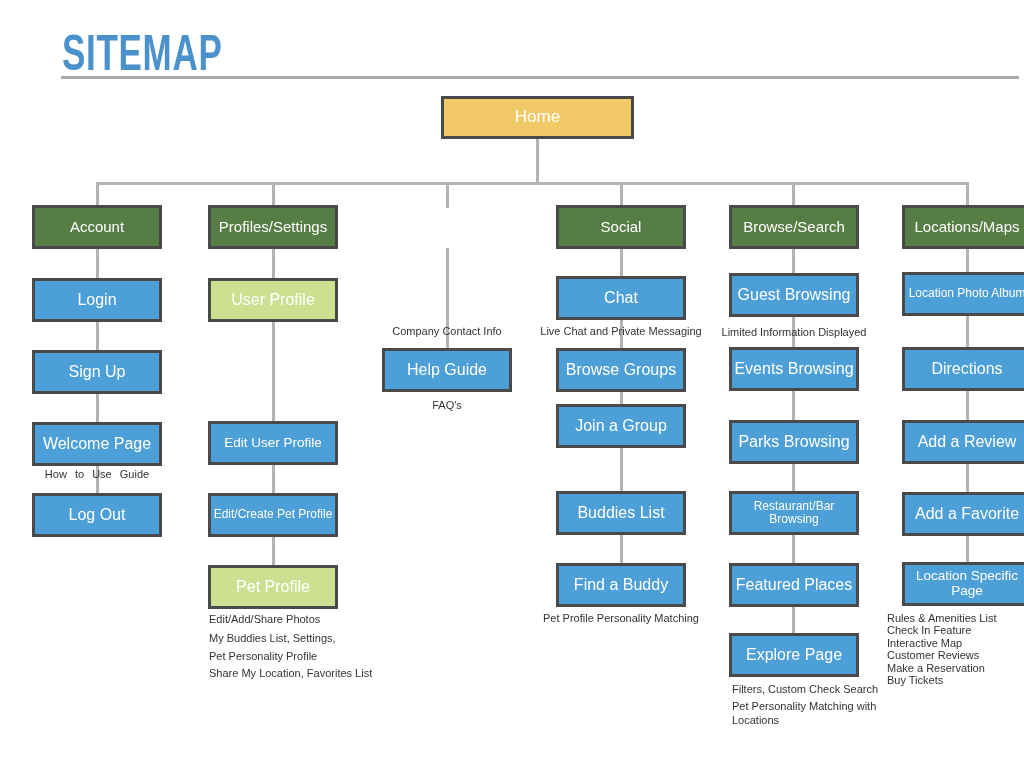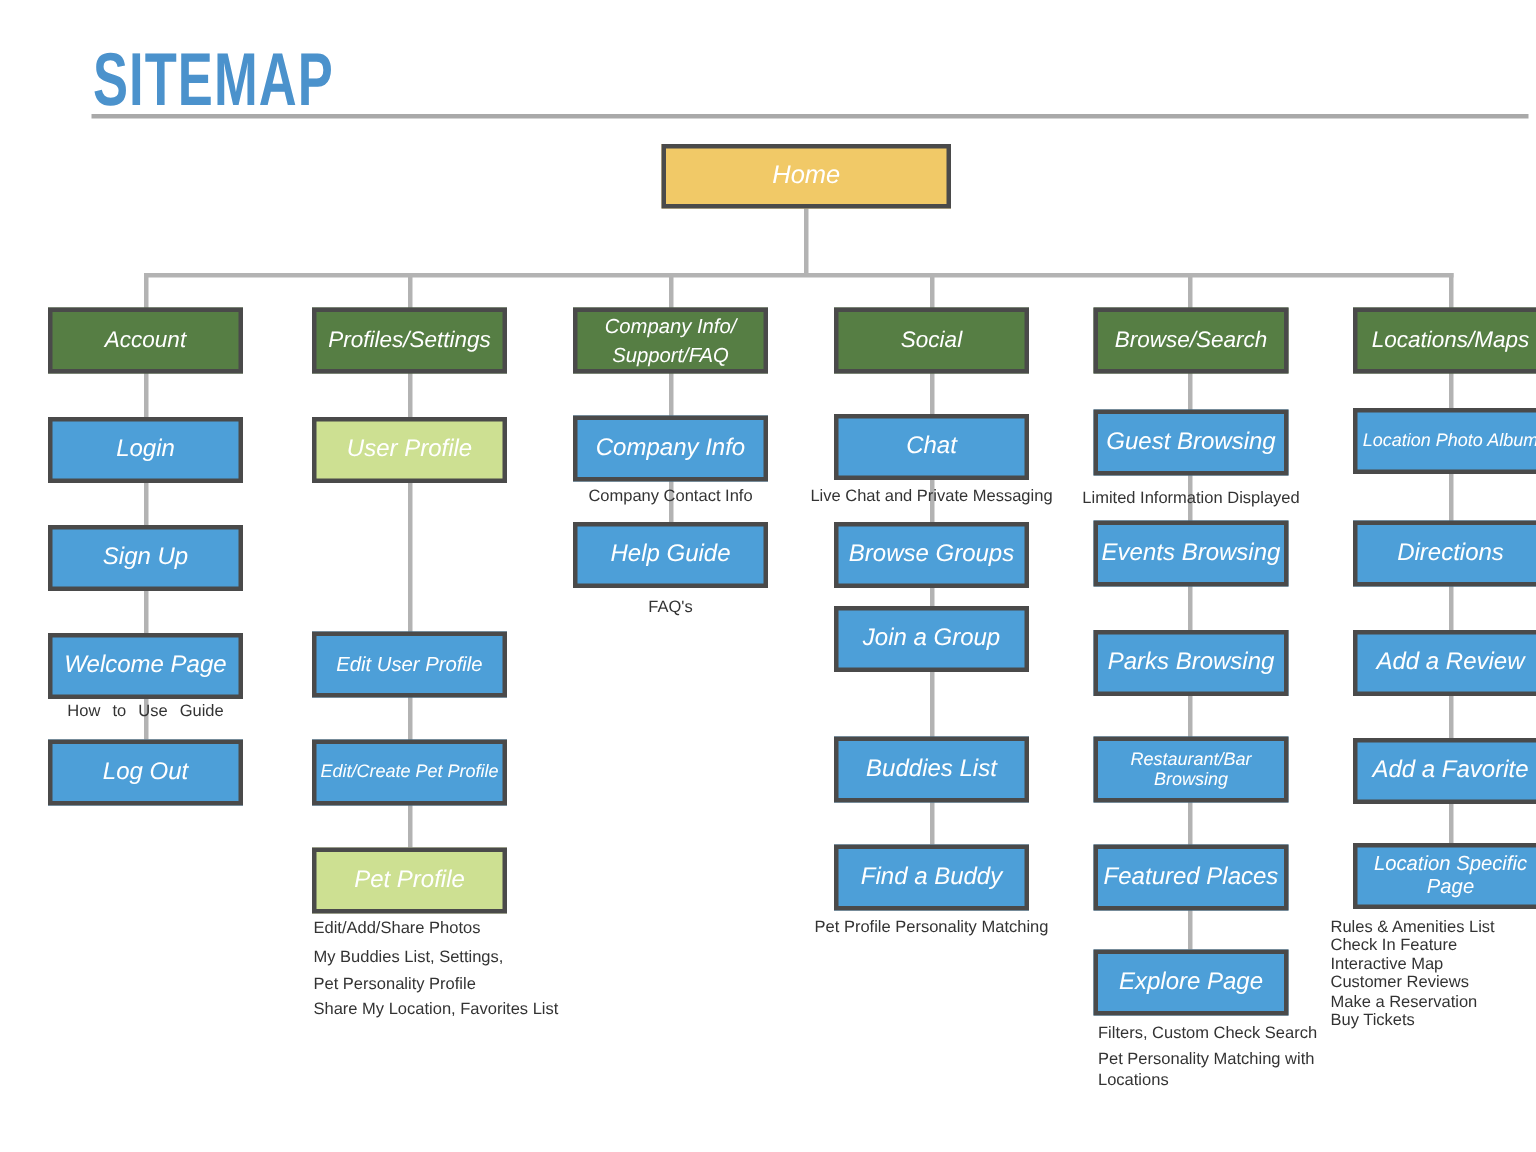--- a/index.html
+++ b/index.html
@@ -5,21 +5,21 @@
   html,body{margin:0;padding:0;background:#ffffff;}
   .canvas{position:relative;width:1024px;height:768px;background:#ffffff;overflow:hidden;
           font-family:"Liberation Sans",sans-serif;margin-left:26px;}
   .title{position:absolute;left:36px;top:24px;font-size:50px;font-weight:700;color:#4B92CC;
          transform:scaleX(0.70);transform-origin:left center;letter-spacing:1px;white-space:nowrap;}
   .rule{position:absolute;left:35px;top:76px;width:958px;height:3px;background:#A9A9A9;}
   .line{position:absolute;background:#B3B3B3;z-index:1;}
   .v{width:3px;} .h{height:3px;}
   .box{position:absolute;box-sizing:border-box;width:130px;height:44px;border:3px solid #4A4A4A;
        display:flex;flex-direction:column;align-items:center;justify-content:center;text-align:center;
-       color:#fff;font-size:16px;line-height:1.1;z-index:2;font-style:italic;}
+       color:#fff;font-size:16px;line-height:1.1;z-index:2;}
   .green{background:#567E44;font-size:15px;}
   .blue{background:#4D9FD8;}
   .lgreen{background:#CDE092;}
   .home{background:#F1C967;width:193px;height:43px;font-size:17px;}
   .hdr2{font-size:13.5px;line-height:19px;}
   .sm{font-size:12px;}
   .md{font-size:13.5px;}
   .note{position:absolute;width:180px;font-size:11px;color:#333;text-align:center;
         white-space:nowrap;z-index:2;}
   .fnote{position:absolute;font-size:11px;color:#333;white-space:nowrap;z-index:2;}
@@ -83,27 +83,20 @@
     <span>Edit/Create Pet Profile</span>
   </div>
   <div class="box lgreen" style="left:182px;top:565px">
     <span>Pet Profile</span>
   </div>
   <div class="fnote" style="left:183px;top:613px">Edit/Add/Share Photos</div>
   <div class="fnote" style="left:183px;top:632px">My Buddies List, Settings,</div>
   <div class="fnote" style="left:183px;top:650px">Pet Personality Profile</div>
   <div class="fnote" style="left:183px;top:667px">Share My Location, Favorites List</div>
 
-  <div class="box green hdr2" style="left:356px;top:205px">
-    <span>Company Info/</span>
-    <span>Support/FAQ</span>
-  </div>
-  <div class="box blue" style="left:356px;top:277px">
-    <span>Company Info</span>
-  </div>
   <div class="note" style="left:331px;top:325px">Company Contact Info</div>
   <div class="box blue" style="left:356px;top:348px">
     <span>Help Guide</span>
   </div>
   <div class="note" style="left:331px;top:399px">FAQ's</div>
 
   <div class="box green" style="left:530px;top:205px">
     <span>Social</span>
   </div>
   <div class="box blue" style="left:530px;top:276px">

